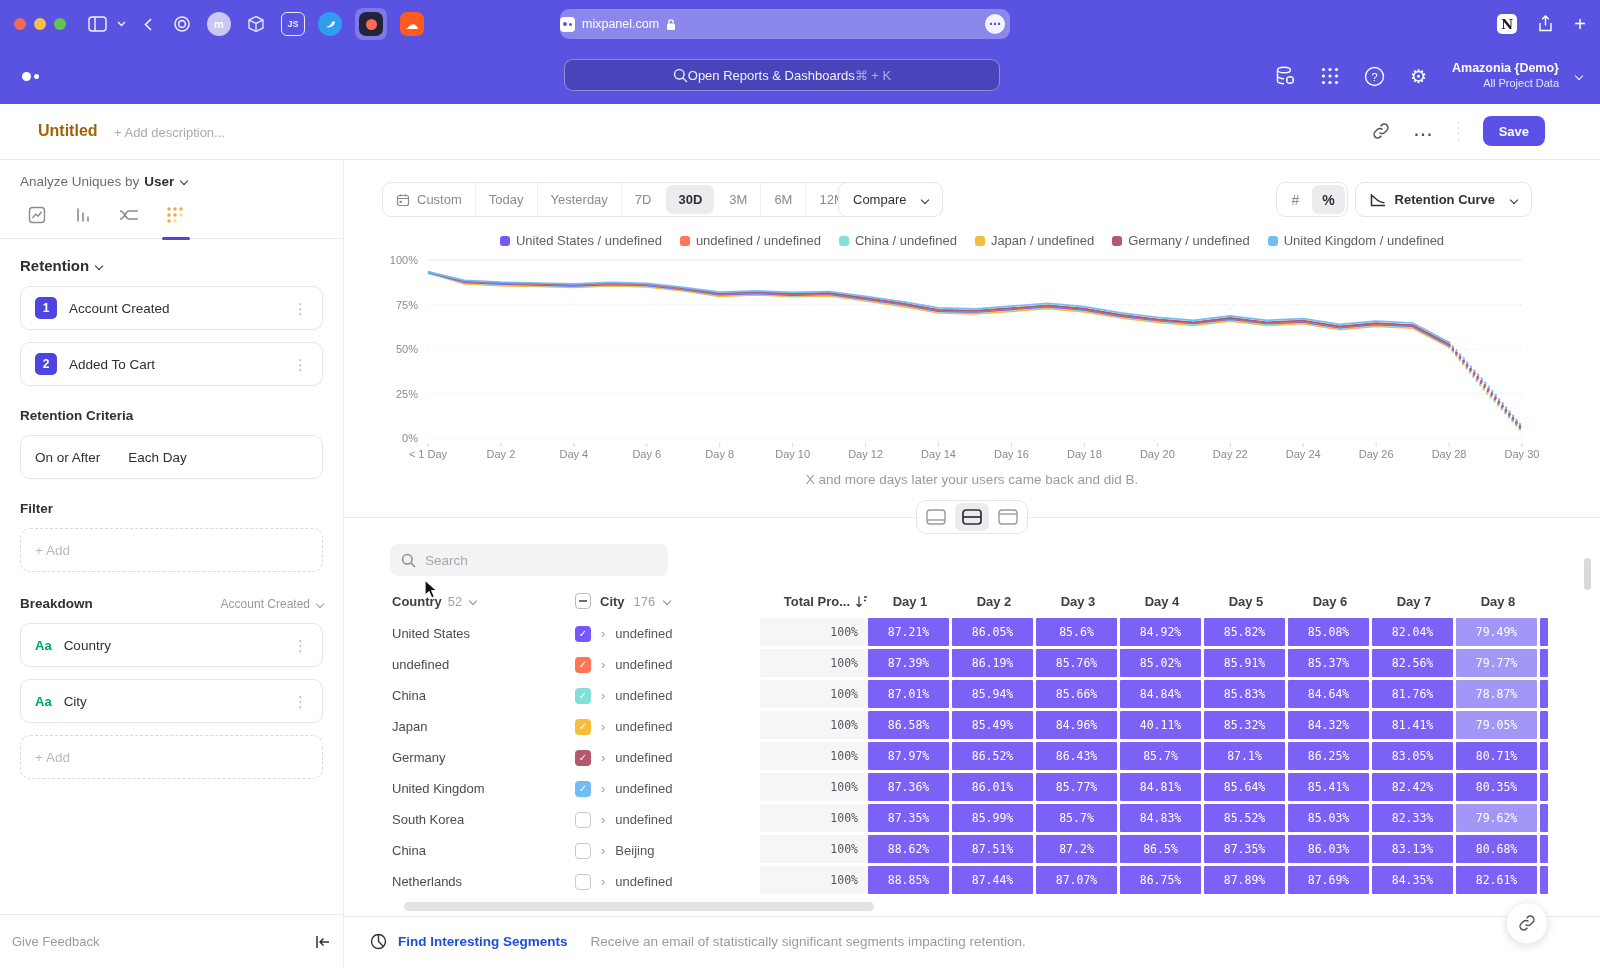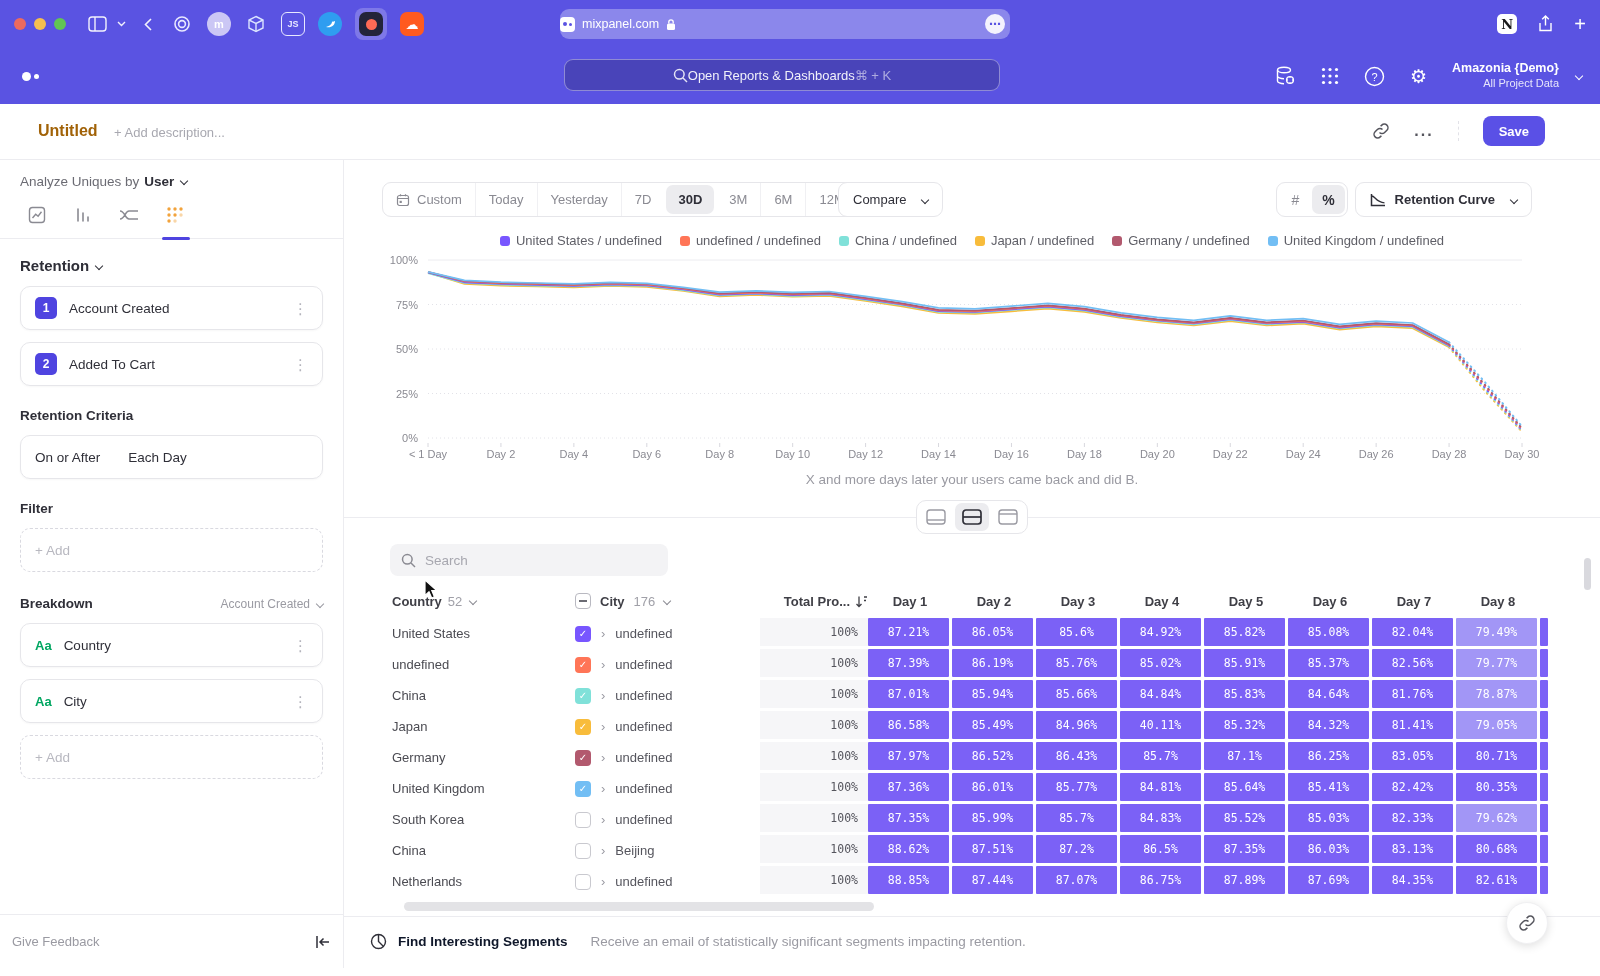--- a/index.html
+++ b/index.html
@@ -116,21 +116,21 @@
   .cityname{font-size:13px;color:#55555d}
   .td-total{width:108px;height:28px;margin-bottom:3px;background:#f6f6f8;display:flex;align-items:center;justify-content:flex-end;padding-right:10px;font-family:"DejaVu Sans Mono",monospace;font-size:11.5px;color:#55555d}
   .td-days{display:flex}
   .daycell{width:81px;height:28px;margin:0 3px 3px 0;background:#7b61f6;border-radius:1px;display:flex;align-items:center;justify-content:center;font-family:"DejaVu Sans Mono",monospace;font-size:11.5px;color:#fff}
   .daycell.light{background:#a296f6}
   .daycell.sliver{width:8px;margin-right:0}
   .hscroll{position:absolute;left:60px;top:742px;width:470px;height:9px;border-radius:5px;background:#e3e3e6}
   .vscroll{position:absolute;right:9px;top:398px;width:7px;height:32px;border-radius:4px;background:#d9d9de}
 
   .bottom-bar{position:absolute;left:0;right:0;top:756px;height:49px;border-top:1px solid #ececf0;display:flex;align-items:center;padding:0 26px;gap:11px;background:#fff}
-  .bb-title{font-size:13.5px;font-weight:700;color:#0f172a}
+  .bb-title{font-size:13.5px;font-weight:700;color:#1d4ed8}
   .bb-sub{font-size:13.5px;color:#9a9aa2;margin-left:12px}
   .float-btn{position:absolute;right:52px;top:742px;width:42px;height:42px;border-radius:50%;background:#fff;border:1px solid #f0f0f2;box-shadow:0 2px 10px rgba(0,0,0,.13);display:flex;align-items:center;justify-content:center;color:#55555d}
 
   .cursor{position:absolute;left:424px;top:579px;z-index:60}
 </style>
 </head>
 <body>
 
 <div class="stage">
 

